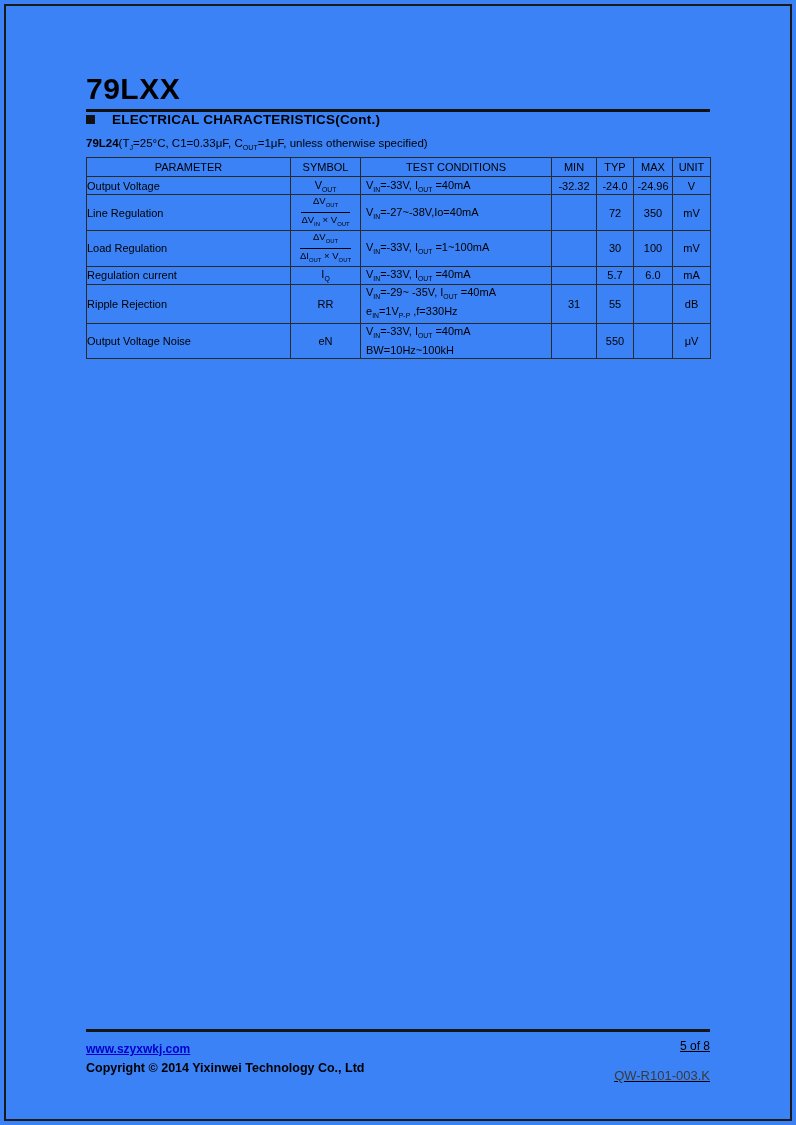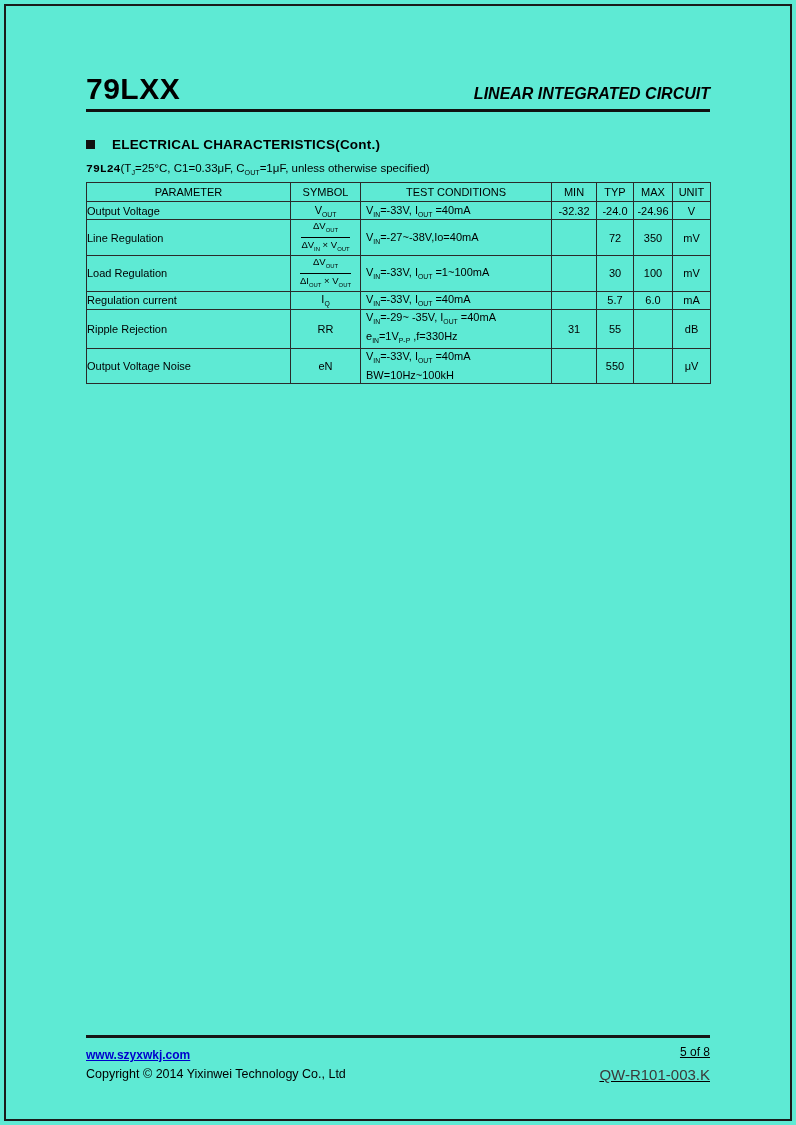--- a/index.html
+++ b/index.html
@@ -1,78 +1,77 @@
 <!DOCTYPE html>
 <html><head>
 <meta charset="utf-8">
 <style>
   * { margin:0; padding:0; box-sizing:border-box; }
   html,body { background:#ffffff; }
   .page {
-    width:796px; height:1125px; position:relative; background:#5eead4;
+    width:796px; height:1125px; position:relative; background:#3b82f6;
     font-family:"Liberation Sans", sans-serif; color:#000; overflow:hidden;
   }
   .page-border {
     position:absolute; top:4px; left:4px; right:4px; bottom:4px;
     border:2px solid #1a1a1a; pointer-events:none;
   }
   .content {
     position:absolute; top:0; left:0; right:0; bottom:0;
     display:flex; flex-direction:column;
     padding:74px 86px 42px 86px;
   }
   
   .masthead {
     display:flex; justify-content:space-between; align-items:flex-end;
     border-bottom:3px solid #111; padding-bottom:5px;
   }
   .brand { font-size:30px; font-weight:bold; line-height:1; letter-spacing:0.5px; }
   .doc-type { font-size:16px; font-weight:bold; font-style:italic; line-height:1; padding-bottom:2px; }
   
-  .section-heading { margin-top:25px; display:flex; align-items:center; }
+  .section-heading { margin-top:0; display:flex; align-items:center; }
   .bullet { width:9px; height:9px; background:#111; margin-right:17px; flex:0 0 auto; }
   .section-title { font-size:13.5px; font-weight:bold; letter-spacing:0.2px; }
   
   .subtitle { margin-top:10px; font-size:11.5px; }
-  .subtitle .bold { font-weight:bold;font-family:Liberation Mono, monospace; }
+  .subtitle .bold { font-weight:bold; }
   
   table { margin-top:5px; width:100%; border-collapse:collapse; table-layout:fixed; }
   th, td {
     border:1px solid #2a2a2a; font-size:11px; font-weight:normal;
     padding:0; vertical-align:middle; overflow:hidden;
   }
   th { text-align:center; }
   td.left { text-align:left; }
   td.center { text-align:center; }
   sub { font-size:0.62em; }
   .cond { padding-left:5px; line-height:15px; }
   .cond-single { padding-left:5px; }
   .frac { display:inline-block; vertical-align:middle; text-align:center; }
   .frac .num { display:block; font-size:9.5px; line-height:11px; border-bottom:1px solid #000; padding:0 3px 1px; }
   .frac .den { display:block; font-size:9.5px; line-height:11px; padding-top:1px; }
   
   .footer { margin-top:auto; }
   .footer-rule { border-top:3px solid #161616; }
   .footer-row { display:flex; justify-content:space-between; align-items:flex-start; margin-top:7px;gap:13px; }
   .website { font-size:12px; font-weight:bold; text-decoration:underline; display:inline-block; }
-  .copyright { font-size:12.5px; font-weight:normal; margin-top:4px; }
+  .copyright { font-size:12.5px; font-weight:bold; margin-top:4px; }
   .footer-right { text-align:right;text-decoration:underline; }
   .page-number { font-size:12px; }
-  .doc-code { font-size:15px; margin-top:7px; color:#3a3a3a; }
+  .doc-code { font-size:13px; margin-top:15px; color:#3a3a3a; }
 </style>
 </head>
 <body>
 
 <div class="page">
   <div class="page-border"></div>
   <div class="content">
 
     <div class="masthead">
       <span class="brand">79LXX</span>
-      <span class="doc-type">LINEAR INTEGRATED CIRCUIT</span>
     </div>
 
     <div class="section-heading">
       <span class="bullet"></span>
       <span class="section-title">ELECTRICAL CHARACTERISTICS(Cont.)</span>
     </div>
 
     <div class="subtitle">
       <span class="bold">79L24</span><span>(T<sub>J</sub>=25°C, C1=0.33μF, C<sub>OUT</sub>=1μF, unless otherwise specified)</span>
     </div>

